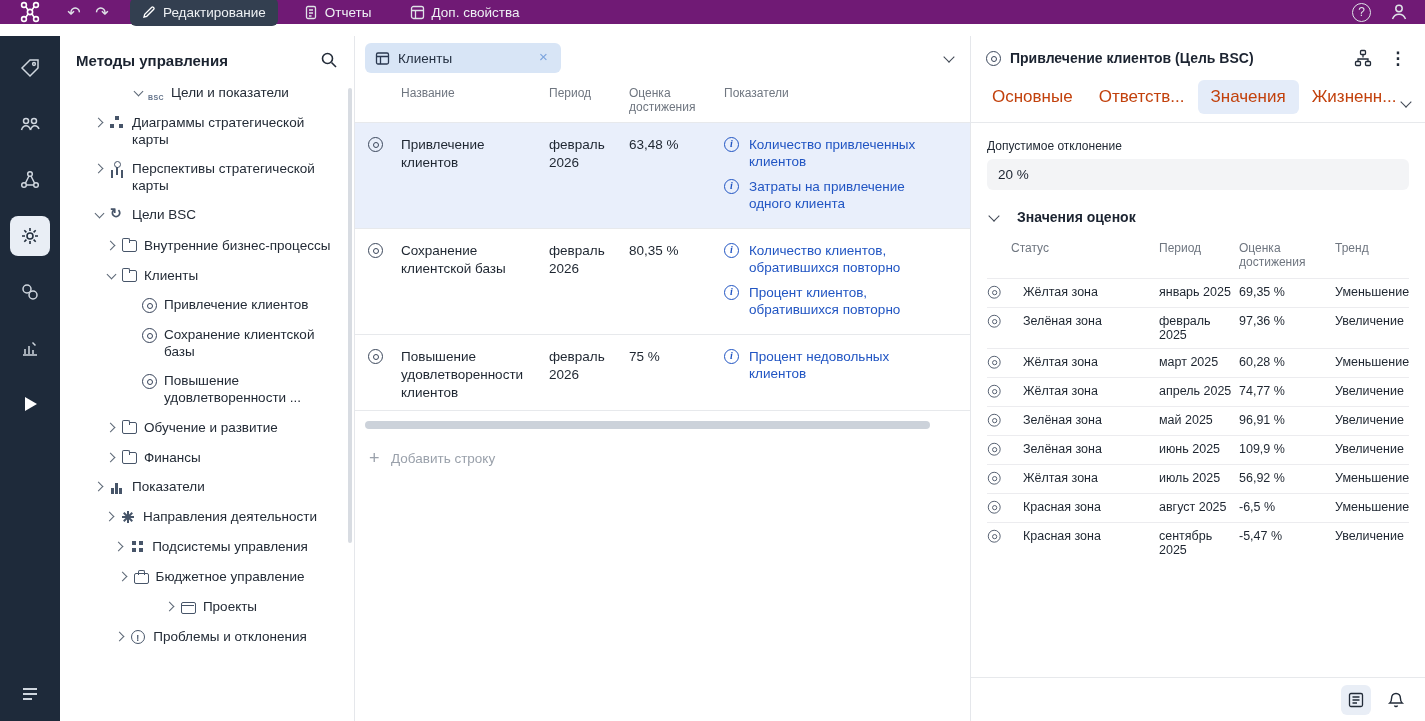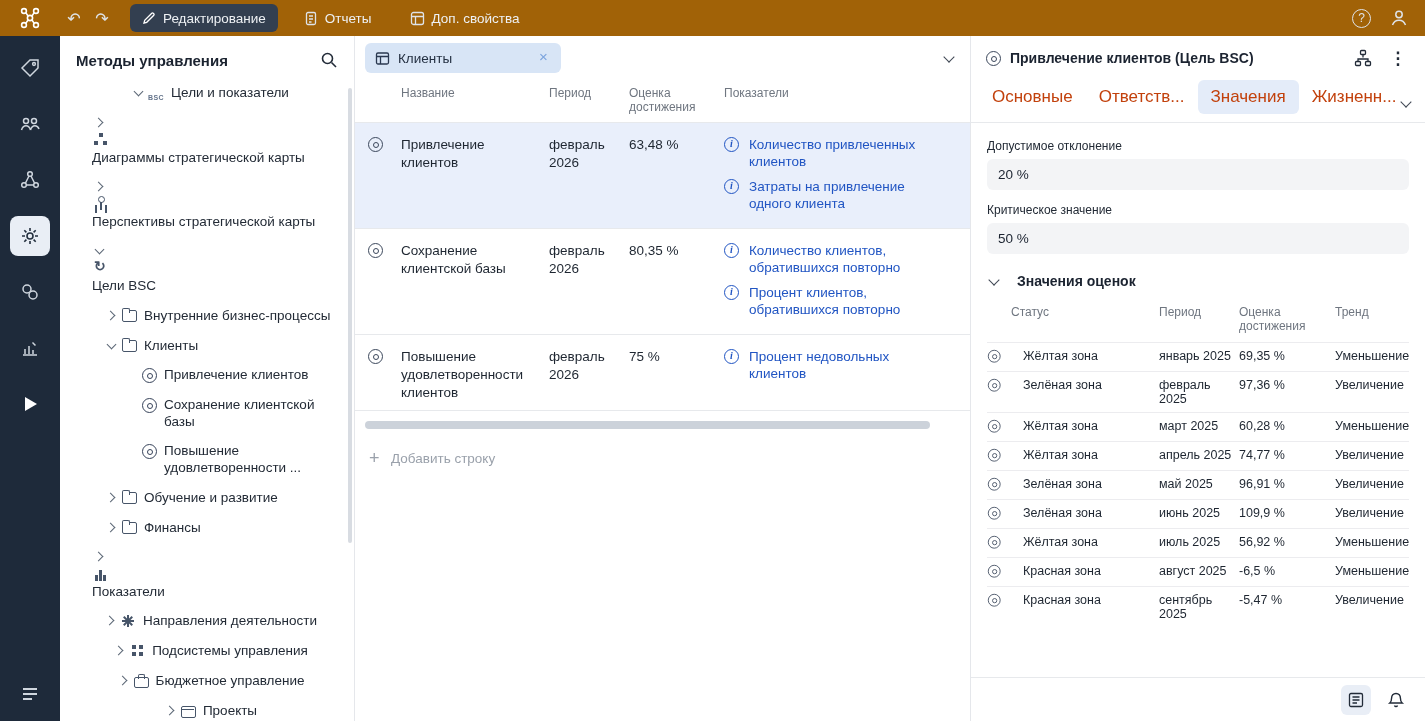--- a/index.html
+++ b/index.html
@@ -1,20 +1,20 @@
 <!DOCTYPE html>
 <html><head>
 <meta charset="utf-8">
 <style>
   * { margin:0; padding:0; box-sizing:border-box; }
   html,body { width:1425px; height:721px; overflow:hidden; }
   body { font-family:"Liberation Sans", sans-serif; font-size:13px; color:#1e2631; background:#fff; position:relative; }
 
   
-  .topbar { position:absolute; top:0; left:0; right:0; height:36px; background:#a16207; display:flex; align-items:center; z-index:20; }
+  .topbar { position:absolute; top:0; left:0; right:0; height:24px; background:#701a75; display:flex; align-items:center; z-index:20; }
   .logo-box { width:60px; display:flex; justify-content:center; align-items:center; }
   .tb-ic { width:28px; height:28px; display:flex; align-items:center; justify-content:center; background:none; border:none; cursor:pointer; color:#dfe3e8; font-size:16px; }
   .tb-ic.undo::before { content:'↶'; } .tb-ic.redo::before { content:'↷'; }
   .tb-btn { display:flex; align-items:center; gap:7px; height:28px; padding:0 12px; margin-left:14px; background:none; border:none; border-radius:6px; color:#eef1f4; font-size:13.5px; font-family:inherit; cursor:pointer; }
   .tb-btn.active { background:#333f50; }
   .tb-spacer { flex:1; }
   .help-circle { width:19px; height:19px; border:1.5px solid #dfe3e8; border-radius:50%; display:flex; align-items:center; justify-content:center; color:#dfe3e8; font-size:12px; margin-right:18px; cursor:pointer; }
   .help-circle::before { content:'?'; }
   .user-ic { margin-right:16px; cursor:pointer; display:flex; }
 
@@ -24,21 +24,21 @@
   .rail-item.active { background:#e9eef5; }
   .rail-bottom { margin-top:auto; margin-bottom:14px; cursor:pointer; }
 
   
   .tree-panel { position:absolute; left:60px; top:36px; width:295px; bottom:0; background:#fff; border-right:1px solid #e5e7eb; overflow:hidden; }
   .tree-header { display:flex; align-items:center; justify-content:space-between; padding:15px 16px 9px 16px; }
   .tree-title { font-size:15px; font-weight:700; color:#1b2330; }
   .search-btn { background:none; border:none; cursor:pointer; display:flex; }
   .tree { padding-right:8px; }
   .tree-item { display:flex; align-items:flex-start; padding:6px 4px 6px 0; cursor:pointer; line-height:17px; }
-  .lvl-0 { margin-left:18px;justify-content:center; } .lvl-1 { margin-left:32px;flex-direction:column; } .lvl-2 { margin-left:44px;align-items:center; } .lvl-3 { margin-left:64px; }
+  .lvl-0 { margin-left:18px;justify-content:center; } .lvl-1 { margin-left:32px; } .lvl-2 { margin-left:44px;align-items:center; } .lvl-3 { margin-left:64px; }
   .tree-label { font-size:13.5px; color:#232b36; }
 
   .chev { width:16px; height:17px; flex:none; position:relative; }
   .chev::before { content:''; position:absolute; width:6px; height:6px; border-right:1.6px solid #5b6675; border-bottom:1.6px solid #5b6675; }
   .chev-right::before { top:5px; left:3px; transform:rotate(-45deg); }
   .chev-down::before  { top:4px; left:4px; transform:rotate(45deg); }
   .chev-none::before  { display:none; }
 
   .chevdown { width:14px; height:14px; position:relative; flex:none; cursor:pointer; }
   .chevdown::before { content:''; position:absolute; top:2px; left:3px; width:7px; height:7px; border-right:1.6px solid #3f4754; border-bottom:1.6px solid #3f4754; transform:rotate(45deg); }
@@ -488,24 +488,20 @@
   <span class="chevdown" style="position:absolute; right:12px; top:60px;"></span>
 
   <div class="rp-body">
     <div>
 
         <div class="field">
           <div class="f-label">Допустимое отклонение</div>
           <div class="f-input">20 %</div>
         </div>
 
-        <div class="field">
-          <div class="f-label">Критическое значение</div>
-          <div class="f-input">50 %</div>
-        </div>
       </div>
 
     <div class="sec-head">
       <span class="chevdown"></span>
       <div class="sec-title">Значения оценок</div>
     </div>
 
     <div class="rp-gridhead">
       <div class="c1">Статус</div>
       <div class="c2">Период</div>

